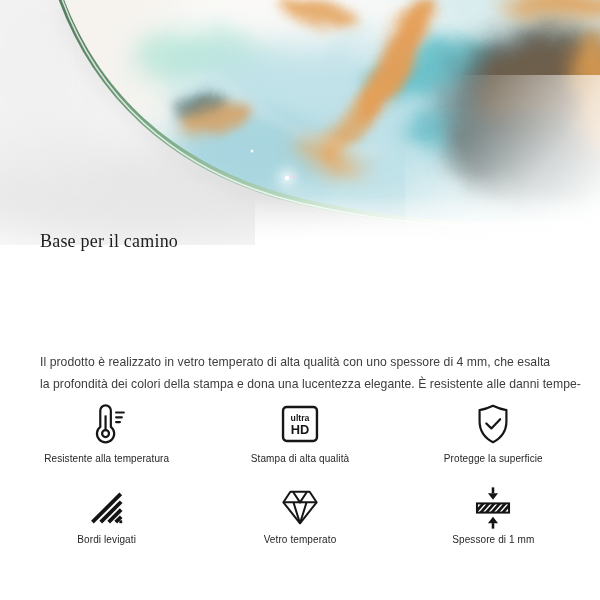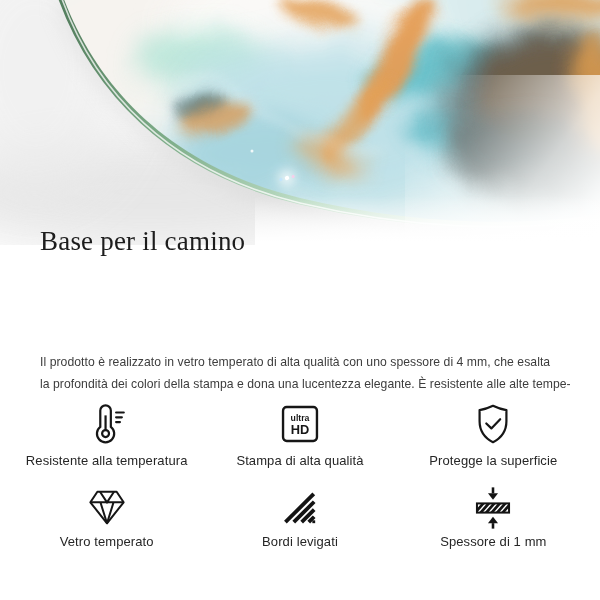--- a/index.html
+++ b/index.html
@@ -2,32 +2,32 @@
 <html><head>
 <meta charset="utf-8">
 <style>
   html,body{margin:0;padding:0;}
   body{width:600px;height:600px;background:#ffffff;overflow:hidden;position:relative;
        font-family:"Liberation Sans",sans-serif;}
   .stage{position:absolute;inset:0;width:600px;height:600px;background:#fff;}
   .hero{position:absolute;left:0;top:0;width:600px;height:245px;z-index:0;}
   .title{position:absolute;left:40px;top:224px;z-index:2;
          font-family:"Liberation Serif",serif;font-weight:400;color:#1d1d1d;
-         font-size:27px;line-height:34px;letter-spacing:.2px;}
+         font-size:18px;line-height:34px;letter-spacing:.2px;}
   .desc{position:absolute;left:40px;top:303px;width:545px;z-index:2;
         font-size:12.2px;line-height:22px;color:#3d3d3d;letter-spacing:.05px;margin-top:48px;}
   .desc div{white-space:nowrap;}
   .features{position:absolute;left:10px;width:580px;display:grid;
             grid-template-columns:1fr 1fr 1fr;z-index:2;}
   .row1{top:399px;}
   .row2{top:486px;}
   .feature{display:flex;flex-direction:column;align-items:center;}
   .icon-box{height:50px;display:flex;align-items:center;justify-content:center;}
   .row2 .icon-box{height:44px;}
-  .feature-label{margin-top:4px;font-size:13px;color:#262626;letter-spacing:.1px;
+  .feature-label{margin-top:4px;font-size:10px;color:#262626;letter-spacing:.1px;
                  text-align:center;}
   .ic{stroke:#161616;fill:none;stroke-width:2.3;}
   svg text{font-family:"Liberation Sans",sans-serif;}
 </style>
 </head>
 <body>
 
 <div class="stage">
 
   <div class="hero">
@@ -124,21 +124,21 @@
       <circle cx="252" cy="151" r="1.5" fill="#ffffff" opacity="0.85"></circle>
     </svg>
   </div>
 
   <h1 class="title" style="margin:0;">
     <span style="display:block">Base per il camino</span>
   </h1>
 
   <div class="desc">
     <div>Il prodotto è realizzato in vetro temperato di alta qualità con uno spessore di 4 mm, che esalta</div>
-    <div>la profondità dei colori della stampa e dona una lucentezza elegante. È resistente alle alte tempe-</div>
+    <div>la profondità dei colori della stampa e dona una lucentezza elegante. È resistente alle danni tempe-</div>
   </div>
 
   <div class="features row1" style="position:absolute;">
 
     <div class="feature">
       <div class="icon-box">
         <svg width="46" height="46" viewBox="0 0 48 48">
           <path class="ic" d="M17,10 a5.5,5.5 0 0 1 11,0 v17 a9,9 0 1 1 -11,0 z"></path>
           <line class="ic" x1="22.5" y1="15" x2="22.5" y2="30.6"></line>
           <circle class="ic" cx="22.5" cy="34" r="3.6"></circle>
@@ -164,44 +164,44 @@
         <svg width="46" height="46" viewBox="0 0 48 48">
           <path class="ic" d="M24,5 C29,7.5 33.5,8.8 38,9.5 V21 C38,31.5 32.5,38.5 24,43 C15.5,38.5 10,31.5 10,21 V9.5 C14.5,8.8 19,7.5 24,5 Z" stroke-linejoin="round"></path>
           <path class="ic" d="M17,23.5 L22.3,28.6 L31.5,19" stroke-linecap="round" stroke-linejoin="round"></path>
         </svg>
       </div>
       <div class="feature-label">Protegge la superficie</div>
     </div>
   </div>
 
   <div class="features row2" style="position:absolute;">
-
-    <div class="feature">
-      <div class="icon-box">
-        <svg width="42" height="42" viewBox="0 0 48 48">
-          <path class="ic" d="M5,17.5 L13,5.5 H35 L43,17.5 L24,41.5 Z" stroke-linejoin="round"></path>
-          <path class="ic" d="M5,17.5 H43 M16,5.5 L24,17.5 L32,5.5 M24,41.5 L16.5,17.5 M24,41.5 L31.5,17.5"></path>
-        </svg>
-      </div>
-      <div class="feature-label">Vetro temperato</div>
-    </div>
 
     <div class="feature">
       <div class="icon-box">
         <svg width="40" height="40" viewBox="0 0 48 48">
           <g stroke="#141414" stroke-width="4.6" fill="none">
             <path d="M6.5,41 L40.5,7"></path>
             <path d="M16.5,41 L41,16.5"></path>
             <path d="M26,41 L41,26"></path>
             <path d="M34.5,41 L41,34.5"></path>
           </g>
           <rect x="38.8" y="38.8" width="3.4" height="3.4" fill="#141414"></rect>
         </svg>
       </div>
       <div class="feature-label">Bordi levigati</div>
+    </div>
+
+    <div class="feature">
+      <div class="icon-box">
+        <svg width="42" height="42" viewBox="0 0 48 48">
+          <path class="ic" d="M5,17.5 L13,5.5 H35 L43,17.5 L24,41.5 Z" stroke-linejoin="round"></path>
+          <path class="ic" d="M5,17.5 H43 M16,5.5 L24,17.5 L32,5.5 M24,41.5 L16.5,17.5 M24,41.5 L31.5,17.5"></path>
+        </svg>
+      </div>
+      <div class="feature-label">Vetro temperato</div>
     </div>
 
     <div class="feature">
       <div class="icon-box">
         <svg width="44" height="44" viewBox="0 0 48 48">
           <defs>
               <clipPath id="barClip">
                 <rect x="6.5" y="19" width="35" height="10"></rect>
               </clipPath>
             </defs>

